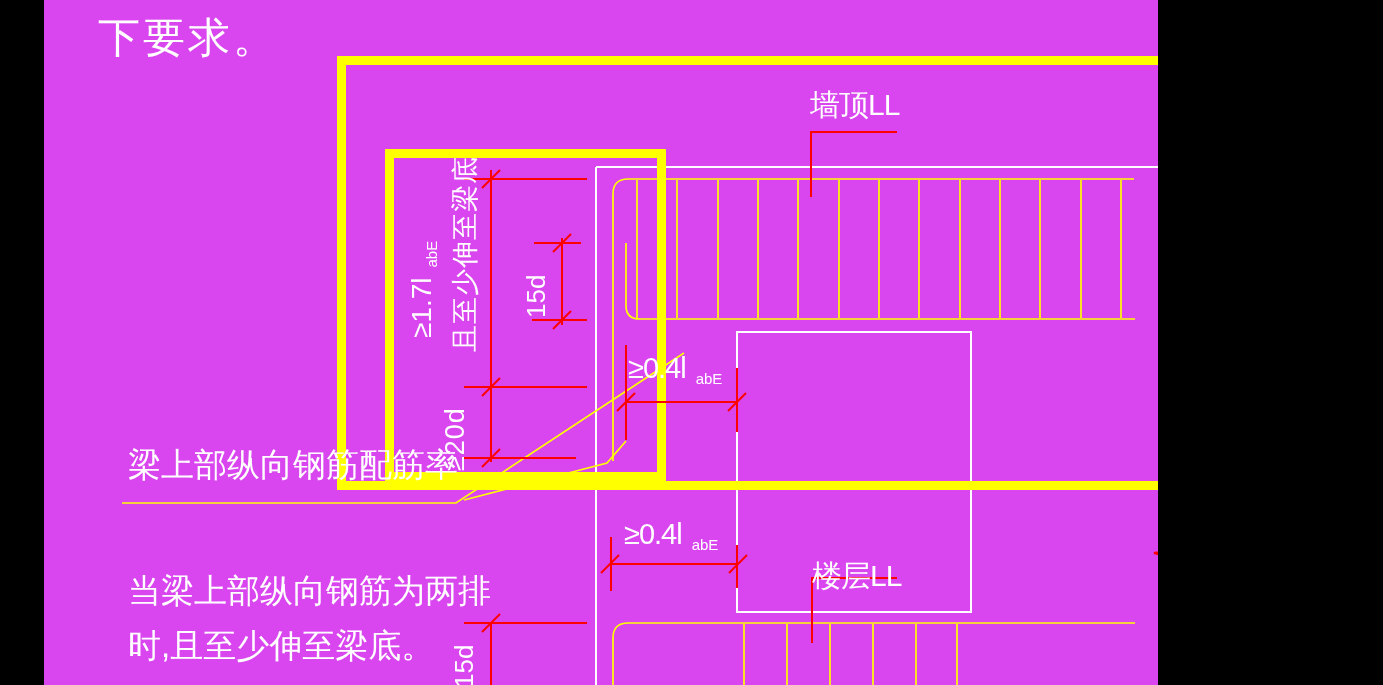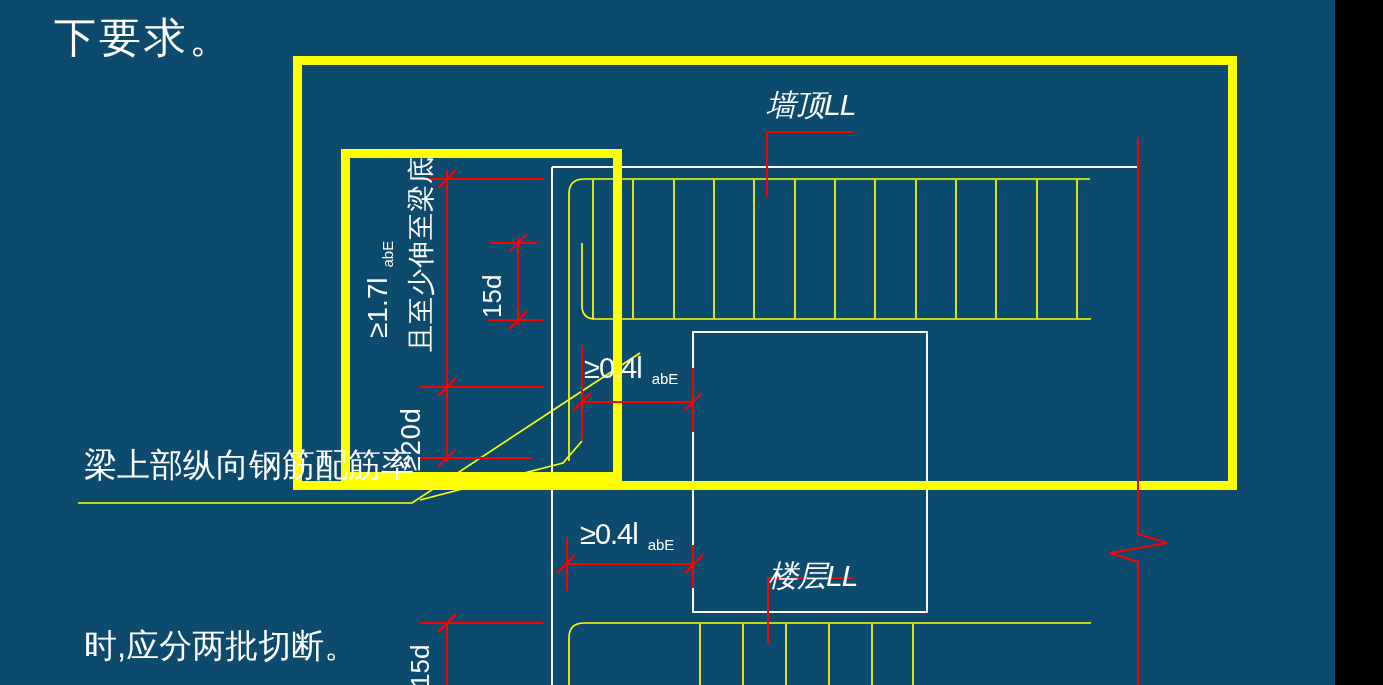--- a/index.html
+++ b/index.html
@@ -1,21 +1,21 @@
 <!DOCTYPE html>
 <html><head>
 <meta charset="utf-8">
 <style>
   html,body{margin:0;padding:0;background:#000;}
-  .canvas{position:relative;width:1335px;height:685px;background:#0c4a6e;overflow:hidden;
-          font-family:"Liberation Sans",sans-serif;}
+  .canvas{position:relative;width:1114px;height:685px;background:#d946ef;overflow:hidden;
+          font-family:"Liberation Sans",sans-serif;margin-left:44px;}
   svg.draw{position:absolute;left:0;top:0;}
   .txt{position:absolute;color:#fff;white-space:nowrap;font-weight:400;}
   .title{font-size:42px;letter-spacing:3px;}
-  .beamlab{font-size:30px;letter-spacing:-1px;font-style:italic;}
+  .beamlab{font-size:30px;letter-spacing:-1px;}
   .dimtxt{font-size:29px;letter-spacing:-1px;}
   .dimtxt .sub, .rot .sub{font-size:15px;vertical-align:-6px;margin-left:10px;letter-spacing:0;}
   .para{font-size:33px;letter-spacing:0px;}
   .rot{position:absolute;color:#fff;white-space:nowrap;transform-origin:0 0;transform:rotate(-90deg);}
   .r28{font-size:28px;} .r27{font-size:27px;letter-spacing:1px;} .r26{font-size:26px;}
 </style>
 </head>
 <body>
 
 <div class="canvas">
@@ -129,15 +129,16 @@
 
   <div class="rot r28" style="left:362px;top:338px;">
     <span>≥1.7l</span><span class="sub">abE</span>
   </div>
   <div class="rot r27" style="left:403px;top:352px;">且至少伸至梁底</div>
   <div class="rot r26" style="left:477px;top:318px;">15d</div>
   <div class="rot r27" style="left:396px;top:471px;">≥20d</div>
   <div class="rot r26" style="left:405px;top:688px;">15d</div>
 
   <div class="txt para" style="left:84px;top:443px;">梁上部纵向钢筋配筋率</div>
-  <div class="txt para" style="left:84px;top:624px;">时,应分两批切断。</div>
+  <div class="txt para" style="left:84px;top:569px;">当梁上部纵向钢筋为两排</div>
+  <div class="txt para" style="left:84px;top:624px;">时,且至少伸至梁底。</div>
 
 </div>
 
 </body></html>

